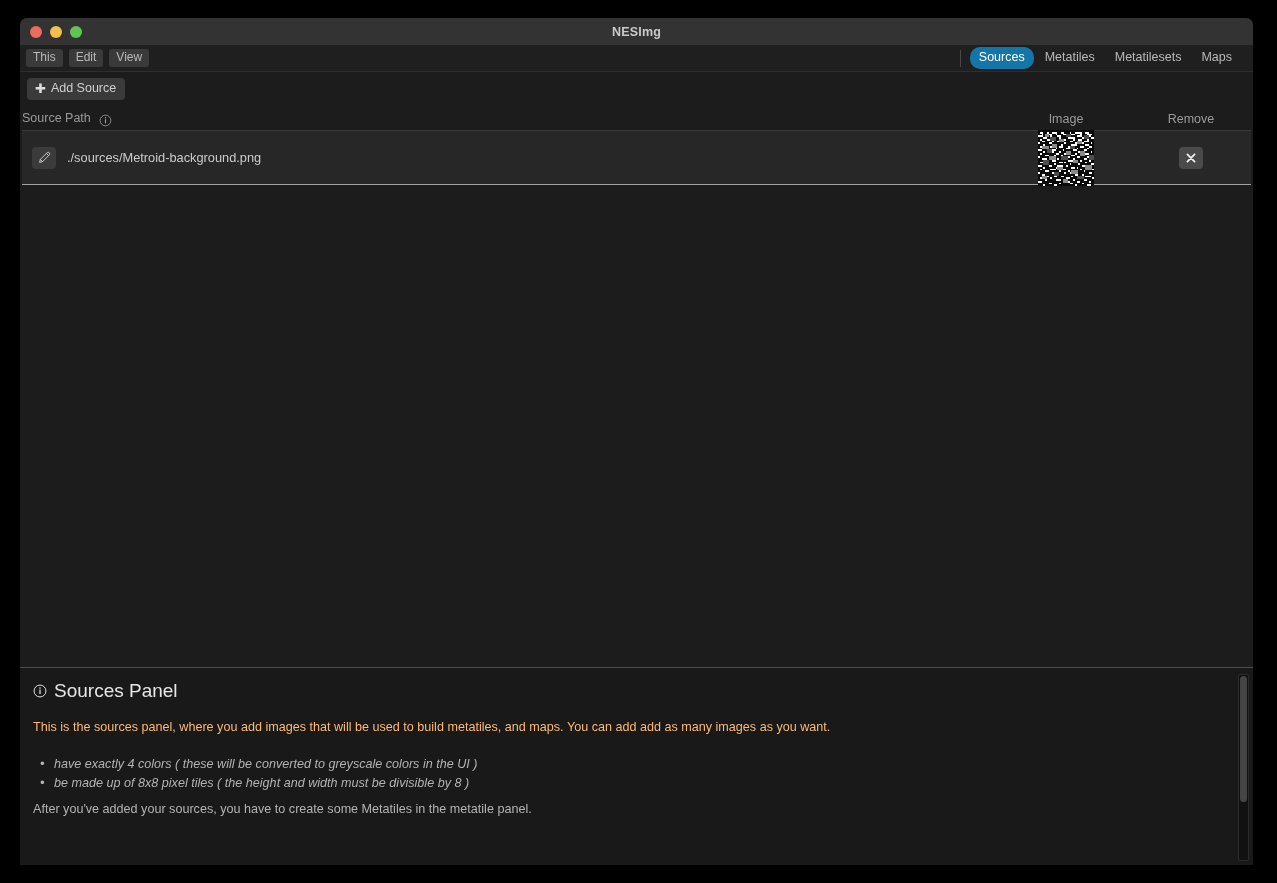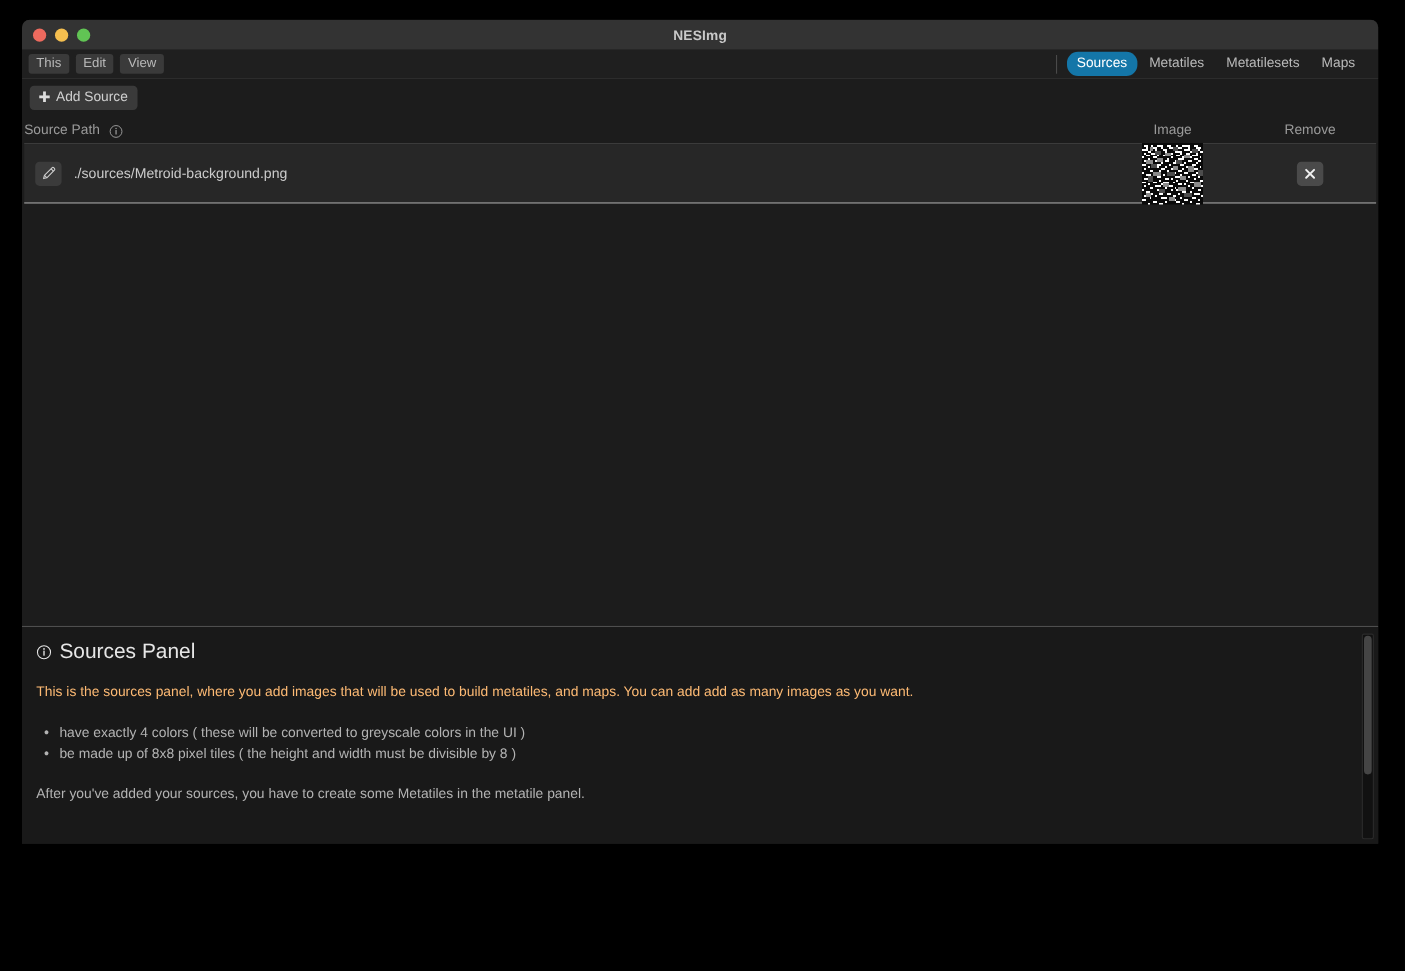--- a/index.html
+++ b/index.html
@@ -10,21 +10,21 @@
     background: #000000;
     font-family: "Liberation Sans", "DejaVu Sans", sans-serif;
     overflow: hidden;
   }
 
   #app-window {
     position: absolute;
     left: 20px;
     top: 18px;
     width: 1233px;
-    height: 749px;
+    height: 847px;
     background: #1c1c1c;
     border-radius: 7px 7px 0 0;
     overflow: hidden;
     display: flex;
     flex-direction: column;
   }
 
   
   #titlebar {
     height: 27px;
@@ -236,21 +236,22 @@
   .info-para {
     font-size: 12.6px;
     color: #fdba74;
     margin-bottom: 19px;
     padding-left: 3px;
     line-height: 1.25;
   }
   .info-list {
     list-style: none;
     padding-left: 3px;
-    margin-bottom: 19px;
+    margin-bottom: 9px;
+    font-style: italic;
   }
   .info-list li {
     font-size: 12.6px;
     color: #b3b3b3;
     position: relative;
     padding-left: 21px;
     line-height: 1.53;
   }
   .info-list li::before {
     content: "\2022";

